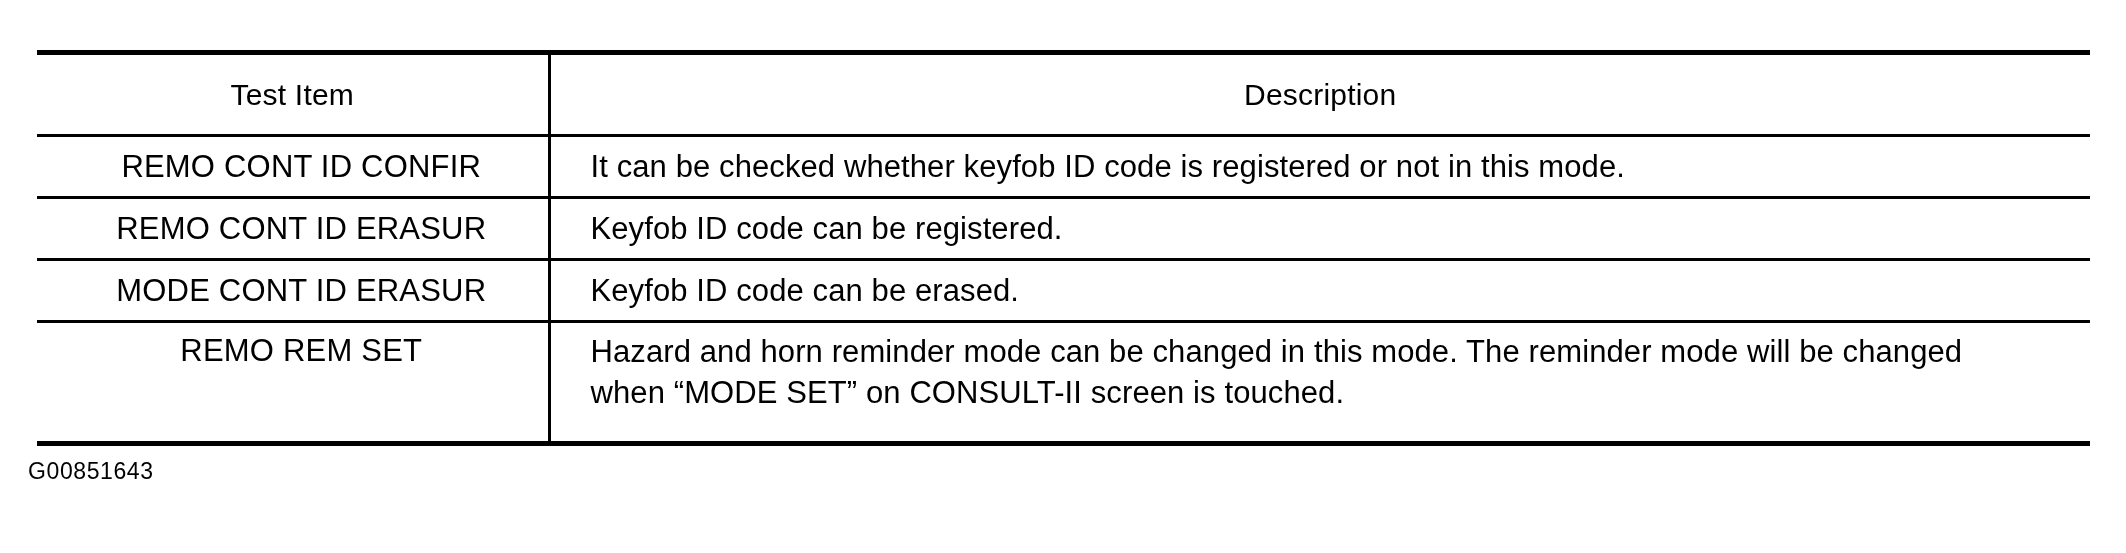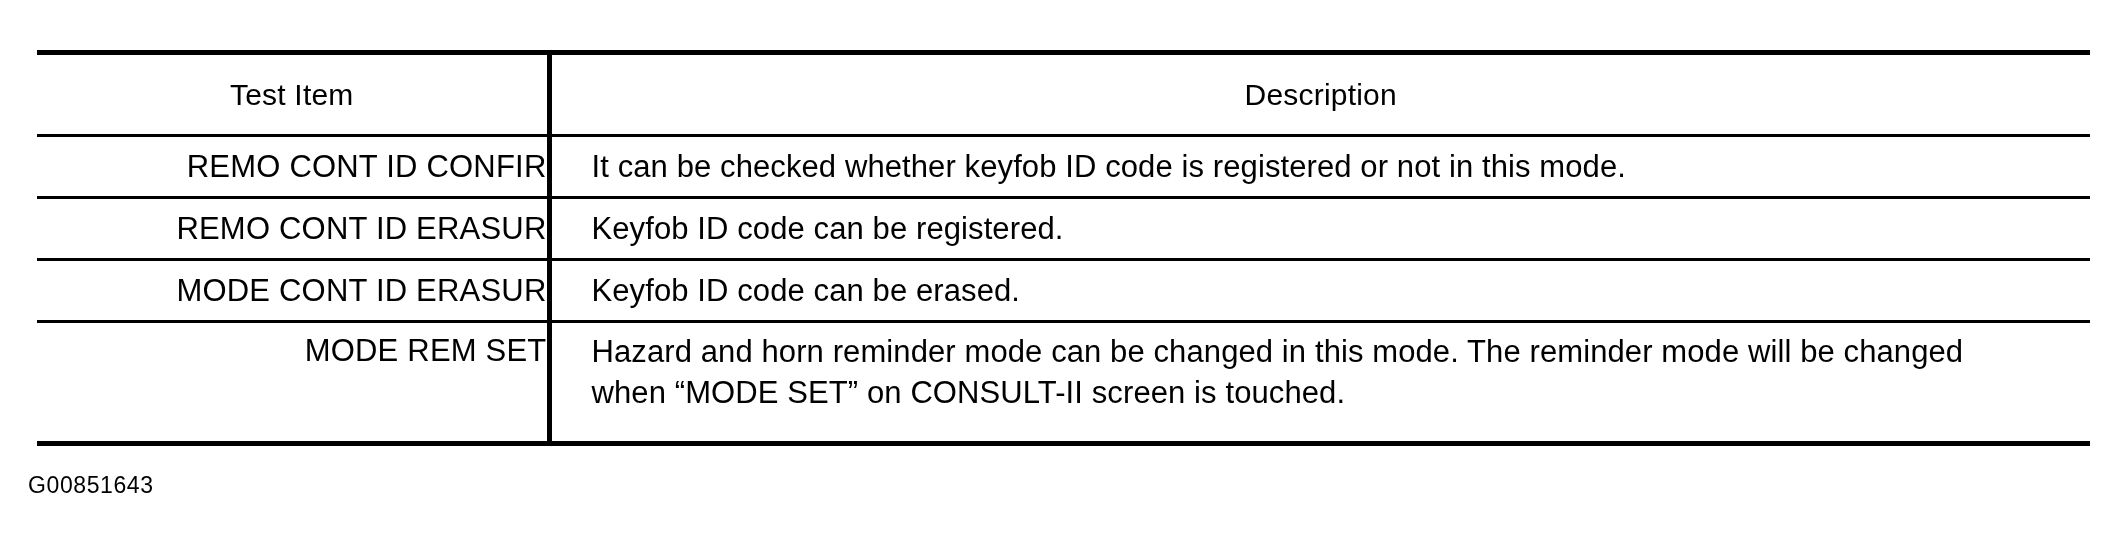--- a/index.html
+++ b/index.html
@@ -40,35 +40,35 @@
   
   .col-item  { width: 512px; }
   .col-desc  { width: 1541px; }
 
   
   .rule-top-thick   { border-top: 5px solid #000; }
   .rule-bot-thick   { border-bottom: 5px solid #000; }
   .rule-bot-thin    { border-bottom: 3px solid #000; }
 
   
-  .divider-left { border-left: 5px solid #000000; }
+  .divider-left { border-left: 3px solid #000000; }
 
   th.head-item,
   th.head-desc {
     font-weight: normal;
     text-align: center;
     font-size: 30px;
     height: 79px;
     padding: 0;
     letter-spacing: 0.2px;
   }
 
   td.cell-item {
     font-size: 31px;
-    text-align: right;
+    text-align: center;
     padding: 0 0 0 18px;
     letter-spacing: 0.2px;
     white-space: nowrap;
   }
 
   td.cell-desc {
     font-size: 31px;
     text-align: left;
     padding: 0 16px 0 18px;
     letter-spacing: 0.1px;
@@ -77,21 +77,21 @@
 
   tr.row-h1 td { height: 59px; }
   tr.row-h2 td { height: 108px; }
 
   td.cell-desc .line { display: block; margin-left: 22px; }
 
   
   .figure-code {
     position: absolute;
     left: 28px;
-    top: 472px;
+    top: 458px;
     font-size: 23px;
     letter-spacing: 0.6px;
     color: #000;
     white-space: nowrap;
   }
 </style>
 </head>
 <body>
 
 <div class="page">
@@ -126,21 +126,21 @@
       </tr>
 
       <tr class="row-h1">
         <td class="cell-item rule-bot-thin">MODE CONT ID ERASUR</td>
         <td class="cell-desc rule-bot-thin divider-left">
           <span class="line">Keyfob ID code can be erased.</span>
         </td>
       </tr>
 
       <tr class="row-h2">
-        <td class="cell-item rule-bot-thick" style="vertical-align:top; padding-top:10px;">MODE REM SET</td>
+        <td class="cell-item rule-bot-thick" style="vertical-align:top; padding-top:10px;">REMO REM SET</td>
         <td class="cell-desc rule-bot-thick divider-left" style="vertical-align:top; padding-top:8px;">
           <span class="line">Hazard and horn reminder mode can be changed in this mode. The reminder mode will be changed</span>
           <span class="line">when “MODE SET” on CONSULT-II screen is touched.</span>
         </td>
       </tr>
 
     </tbody>
   </table>
 
   <div class="figure-code">G00851643</div>

